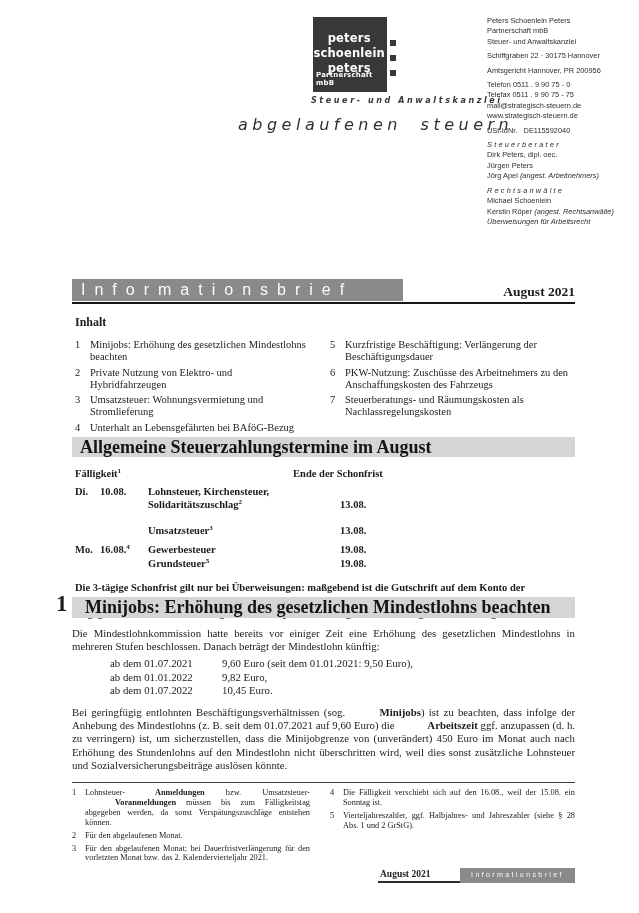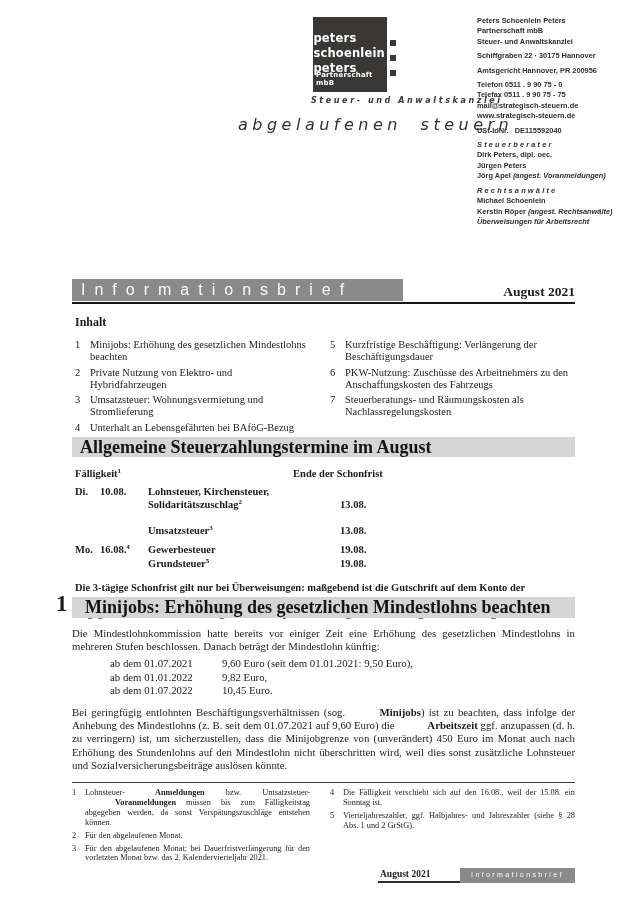--- a/index.html
+++ b/index.html
@@ -3,33 +3,33 @@
 <meta charset="utf-8">
 <style>
   html,body{margin:0;padding:0;background:#e8e8e8;}
   #page{
     position:relative;width:639px;height:913px;background:#ffffff;
     margin:0 auto;overflow:hidden;
     font-family:"Liberation Serif",serif;color:#1b1b1b;
   }
   
   #logo-box{position:absolute;left:313px;top:17px;width:74px;height:75px;background:#3a3836;}
-  .logo-lines{position:absolute;top:14px;right:2px;text-align:left;color:#fff;
+  .logo-lines{position:absolute;top:14px;right:2px;text-align:center;color:#fff;
     font-family:"DejaVu Sans",sans-serif;font-weight:bold;font-size:11.5px;line-height:15px;letter-spacing:.2px;}
   .logo-sub{position:absolute;left:3px;bottom:5px;color:#fff;
     font-family:"DejaVu Sans",sans-serif;font-weight:bold;font-size:7px;letter-spacing:.2px;}
   .logo-sq{position:absolute;width:6px;height:6px;background:#3a3836;}
   #sq1{left:390px;top:40px;} #sq2{left:390px;top:55px;} #sq3{left:390px;top:70px;}
   #logo-caption{position:absolute;left:311px;top:96px;white-space:nowrap;color:#3a3836;
     font-family:"DejaVu Sans",sans-serif;font-weight:bold;font-style:italic;font-size:8px;letter-spacing:2.6px;}
   #slogan{position:absolute;left:238px;top:115px;white-space:nowrap;color:#2f2f2f;
     font-family:"DejaVu Sans",sans-serif;font-style:italic;font-size:16px;letter-spacing:4.5px;word-spacing:9px;}
   
-  #address{position:absolute;left:477px;top:16px;width:152px;
-    font-family:"Liberation Sans",sans-serif;font-weight:bold;font-size:7.4px;
+  #address{position:absolute;left:487px;top:16px;width:152px;
+    font-family:"Liberation Sans",sans-serif;font-weight:normal;font-size:7.4px;
     line-height:10.4px;color:#2e2e2e;}
   #address .grp{margin-bottom:4px;}
   #address .line{white-space:nowrap;}
   #address .vat{white-space:pre;}
   #address .role{font-style:italic;letter-spacing:2.2px;}
   .seg-b{font-weight:bold;padding-left:30px;} .seg-i{font-style:italic;}
   
   #masthead{position:absolute;left:72px;top:279px;width:503px;height:23px;border-bottom:2px solid #161616;}
   #masthead .bar{position:absolute;left:0;top:0;width:331px;height:22px;background:#8a8a8a;
     color:#fbfbfb;font-family:"Liberation Sans",sans-serif;font-size:16px;line-height:22px;
@@ -116,21 +116,21 @@
       <div class="line">mail@strategisch-steuern.de</div>
       <div class="line">www.strategisch-steuern.de</div>
     </div>
     <div class="grp">
       <div class="line vat">USt-IdNr.   DE115592040</div>
     </div>
     <div class="grp">
       <div class="line role">Steuerberater</div>
       <div class="line"><span>Dirk Peters, dipl. oec.</span></div>
       <div class="line"><span>Jürgen Peters</span></div>
-      <div class="line"><span>Jörg Apel </span><span class="seg-i">(angest. Voranmeldungen)</span></div>
+      <div class="line"><span>Jörg Apel </span><span class="seg-i">(angest. Arbeitnehmers)</span></div>
     </div>
     <div class="grp">
       <div class="line role">Rechtsanwälte</div>
       <div class="line"><span>Michael Schoenlein</span></div>
       <div class="line"><span>Kerstin Röper </span><span class="seg-i">(angest. Rechtsanwälte)</span></div>
       <div class="line"><span class="seg-i">Überweisungen für Arbeitsrecht</span></div>
     </div>
   </div>
 
   <div id="masthead">

